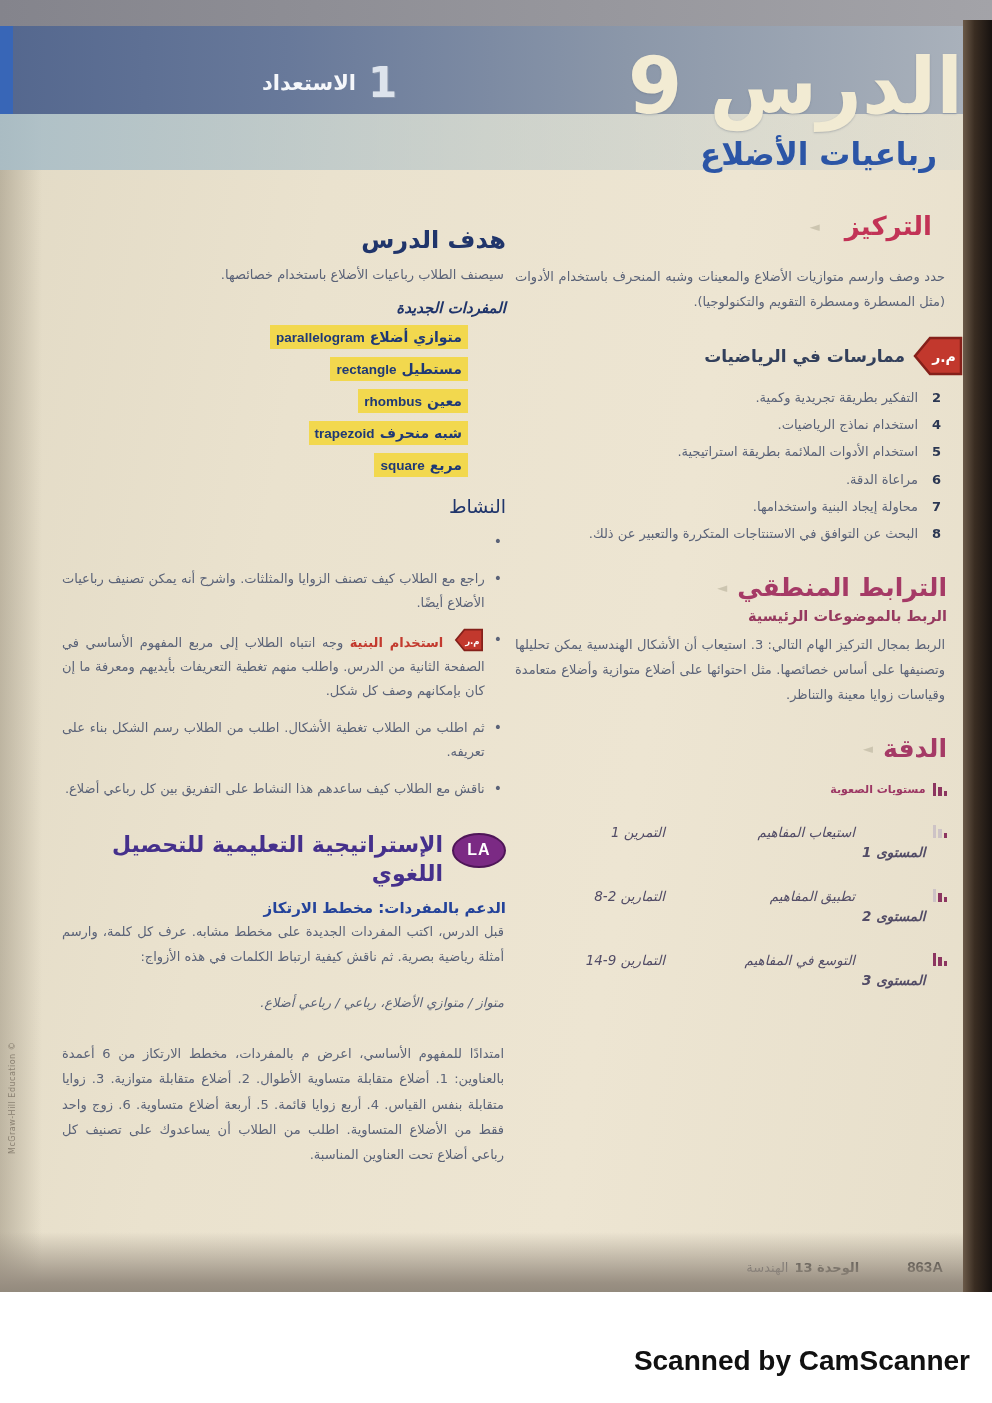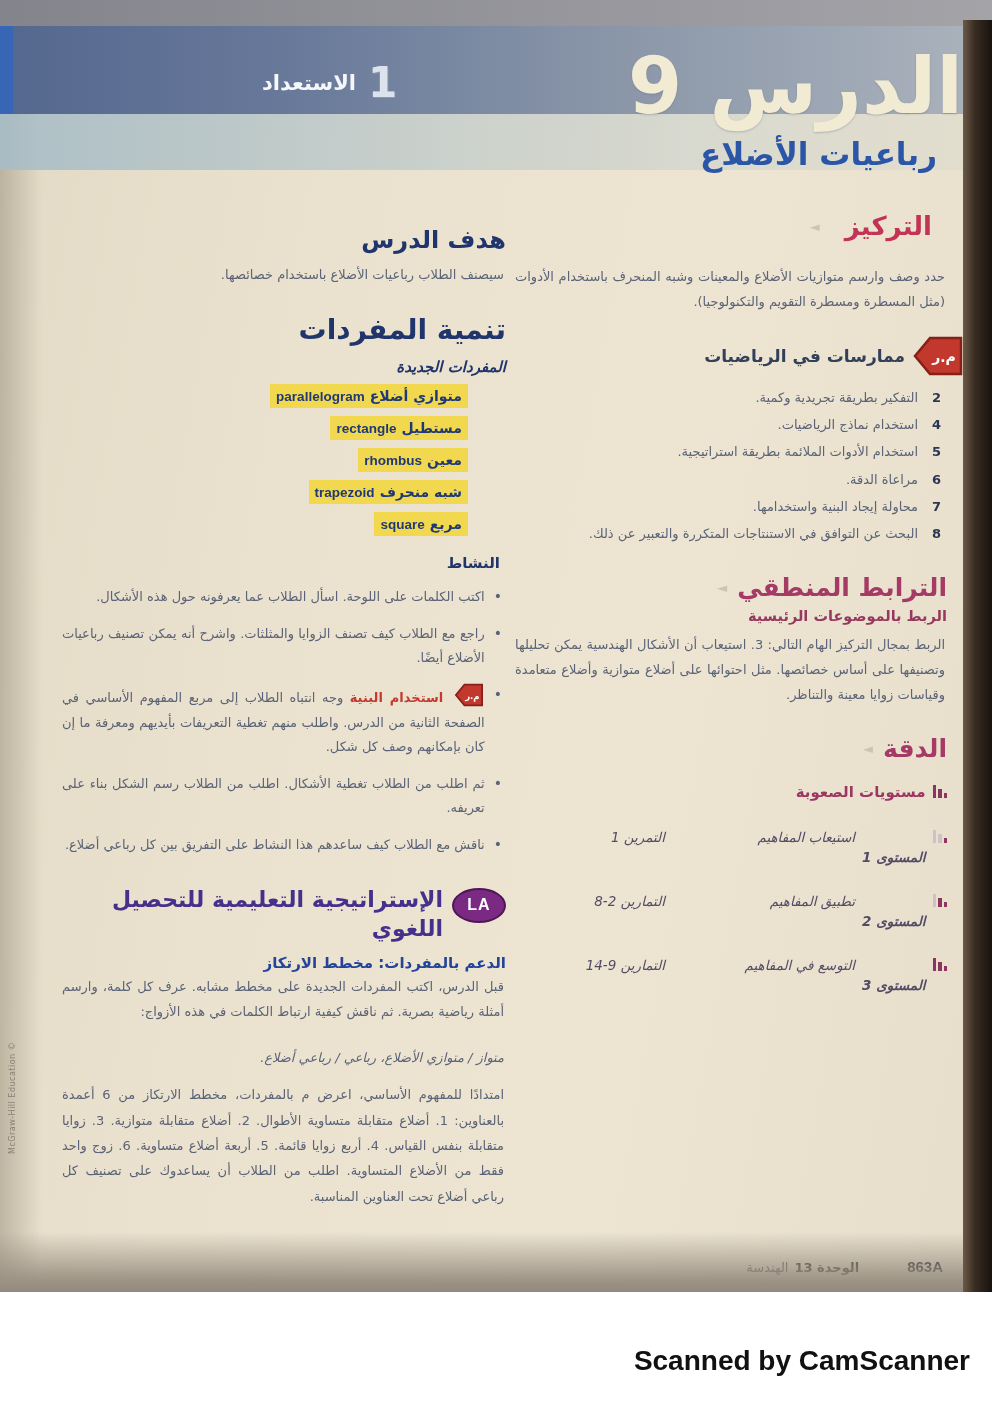--- a/index.html
+++ b/index.html
@@ -23,33 +23,33 @@
   .prep-label{font-size:21px;font-weight:bold;color:#f5f7fa;letter-spacing:.5px;}
   .page-title{position:absolute;top:110px;right:26px;margin:0;direction:rtl;font-size:31px;font-weight:bold;color:#2b55a6;}
   
   .col-right{position:absolute;top:170px;right:16px;width:432px;direction:rtl;}
   .col-left{position:absolute;top:200px;left:62px;width:444px;direction:rtl;}
   .heading-row{display:flex;align-items:center;gap:10px;}
   .h-red{margin:15px;font-size:26px;font-weight:bold;color:#c23356;}
   .h-maroon{margin:0;font-size:25px;font-weight:bold;color:#a53a66;}
   .h-navy-lg{margin:0;font-size:28px;font-weight:bold;color:#20356b;}
   .h-navy{margin:0;font-size:24px;font-weight:bold;color:#20356b;}
-  .h-navy-sm{margin:6px;font-size:15px;font-weight:bold;color:#20356b;}
+  .h-navy-sm{margin:0;font-size:19px;font-weight:normal;color:#20356b;}
   .chev{color:#ccc5b0;font-size:13px;line-height:1;}
   .body-text{margin:8px 2px 0 0;font-size:13px;color:#5b6378;line-height:1.95;text-align:justify;}
   
   .mp-header{display:flex;align-items:center;gap:8px;margin:20px -16px 8px 0;}
   .mp-badge{flex:0 0 auto;}
   .mp-title{font-size:17px;font-weight:bold;color:#33405c;}
   .mp-item{display:flex;gap:10px;font-size:13px;color:#5b6378;line-height:1.95;margin:2px 6px 2px 0;}
   .mp-num{font-weight:bold;color:#2b3752;min-width:13px;}
   .subhead-maroon{margin:6px 0 4px;font-size:14.5px;font-weight:bold;color:#96395f;}
   .section{margin-top:26px;}
   
-  .levels-head{display:flex;align-items:center;gap:7px;margin-top:20px;font-size:15px;font-weight:bold;color:#9c3764;}
+  .levels-head{display:flex;align-items:center;gap:7px;margin-top:20px;font-size:11px;font-weight:bold;color:#9c3764;}
   .bars{display:inline-flex;align-items:flex-end;gap:2px;height:13px;}
   .bars i{display:block;width:3.5px;background:#8c3560;}
   .bars i.off{background:#cdc3c6;}
   .b1{height:5px;} .b2{height:9px;} .b3{height:13px;}
   .level-row{display:flex;align-items:center;gap:7px;font-style:italic;font-size:13.5px;color:#524c66;margin:8px 0;}
   .level-name{font-weight:bold;margin-top:40px;}
   .level-ex{margin-inline-start:auto;min-width:150px;text-align:right;}
   
   .vocab-line{margin:8px 38px 8px 0;text-align:right;}
   .vocab-hl{display:inline-block;background:#f2d84e;padding:2px 6px 3px;direction:rtl;text-align:center;}
@@ -195,21 +195,20 @@
           <span>التوسع في المفاهيم</span>
           <span class="level-ex">التمارين 9-14</span>
         </div>
       </div>
     </div>
 
     <div class="col-left">
       <h2 class="h-navy">هدف الدرس</h2>
       <p class="body-text">سيصنف الطلاب رباعيات الأضلاع باستخدام خصائصها.</p>
 
-      <h2 class="h-navy-lg section">تنمية المفردات</h2>
       <p class="subhead-maroon" style="color:#20356b;font-size:15px;margin-top:12px;font-style:italic;">المفردات الجديدة</p>
 
       <div class="vocab-line">
         <span class="vocab-hl"><span class="vocab-ar">متوازي أضلاع</span> <span class="vocab-en">parallelogram</span></span>
       </div>
       <div class="vocab-line">
         <span class="vocab-hl"><span class="vocab-ar">مستطيل</span> <span class="vocab-en">rectangle</span></span>
       </div>
       <div class="vocab-line">
         <span class="vocab-hl"><span class="vocab-ar">معين</span> <span class="vocab-en">rhombus</span></span>
@@ -218,21 +217,20 @@
         <span class="vocab-hl"><span class="vocab-ar">شبه منحرف</span> <span class="vocab-en">trapezoid</span></span>
       </div>
       <div class="vocab-line">
         <span class="vocab-hl"><span class="vocab-ar">مربع</span> <span class="vocab-en">square</span></span>
       </div>
 
       <h2 class="h-navy-sm" style="margin-top:18px;">النشاط</h2>
 
       <div class="bullet">
         <span class="dot">•</span>
-        <div class="bullet-text">اكتب الكلمات على اللوحة. اسأل الطلاب عما يعرفونه حول هذه الأشكال.</div>
       </div>
       <div class="bullet">
         <span class="dot">•</span>
         <div class="bullet-text">راجع مع الطلاب كيف تصنف الزوايا والمثلثات. واشرح أنه يمكن تصنيف رباعيات الأضلاع أيضًا.</div>
       </div>
       <div class="bullet">
         <span class="dot">•</span>
         <div class="bullet-text">
           <svg class="inline-badge" width="32" height="24" viewBox="0 0 50 42">
             <polygon points="48,3 48,39 17,39 2,21 17,3" fill="#c2382d" stroke="#85201a" stroke-width="3"></polygon>
@@ -253,21 +251,21 @@
 
       <div class="la-header">
         <span class="la-oval">LA</span>
         <h2 class="la-title">الإستراتيجية التعليمية للتحصيل اللغوي</h2>
       </div>
       <p class="la-subhead">الدعم بالمفردات: مخطط الارتكاز</p>
       <p class="body-text" style="margin-top:2px;">
         <span>قبل الدرس، اكتب المفردات الجديدة على مخطط مشابه. عرف كل كلمة، وارسم أمثلة رياضية بصرية. ثم ناقش كيفية ارتباط الكلمات في هذه الأزواج:</span>
         <span class="italic-line">متواز / متوازي الأضلاع، رباعي / رباعي أضلاع.</span>
       </p>
-      <p class="body-text" style="margin-top:12px;">امتدادًا للمفهوم الأساسي، اعرض م بالمفردات، مخطط الارتكاز من 6 أعمدة بالعناوين: 1. أضلاع متقابلة متساوية الأطوال. 2. أضلاع متقابلة متوازية. 3. زوايا متقابلة بنفس القياس. 4. أربع زوايا قائمة. 5. أربعة أضلاع متساوية. 6. زوج واحد فقط من الأضلاع المتساوية. اطلب من الطلاب أن يساعدوك على تصنيف كل رباعي أضلاع تحت العناوين المناسبة.</p>
+      <p class="body-text" style="margin-top:26px;">امتدادًا للمفهوم الأساسي، اعرض م بالمفردات، مخطط الارتكاز من 6 أعمدة بالعناوين: 1. أضلاع متقابلة متساوية الأطوال. 2. أضلاع متقابلة متوازية. 3. زوايا متقابلة بنفس القياس. 4. أربع زوايا قائمة. 5. أربعة أضلاع متساوية. 6. زوج واحد فقط من الأضلاع المتساوية. اطلب من الطلاب أن يساعدوك على تصنيف كل رباعي أضلاع تحت العناوين المناسبة.</p>
     </div>
 
     <div class="copyright">McGraw-Hill Education ©</div>
 
     <div class="footer">
       <span class="pagenum">863A</span>
       <span class="unit">
         <span class="u-bold">الوحدة 13</span>
         <span class="u-light">الهندسة</span>
       </span>

